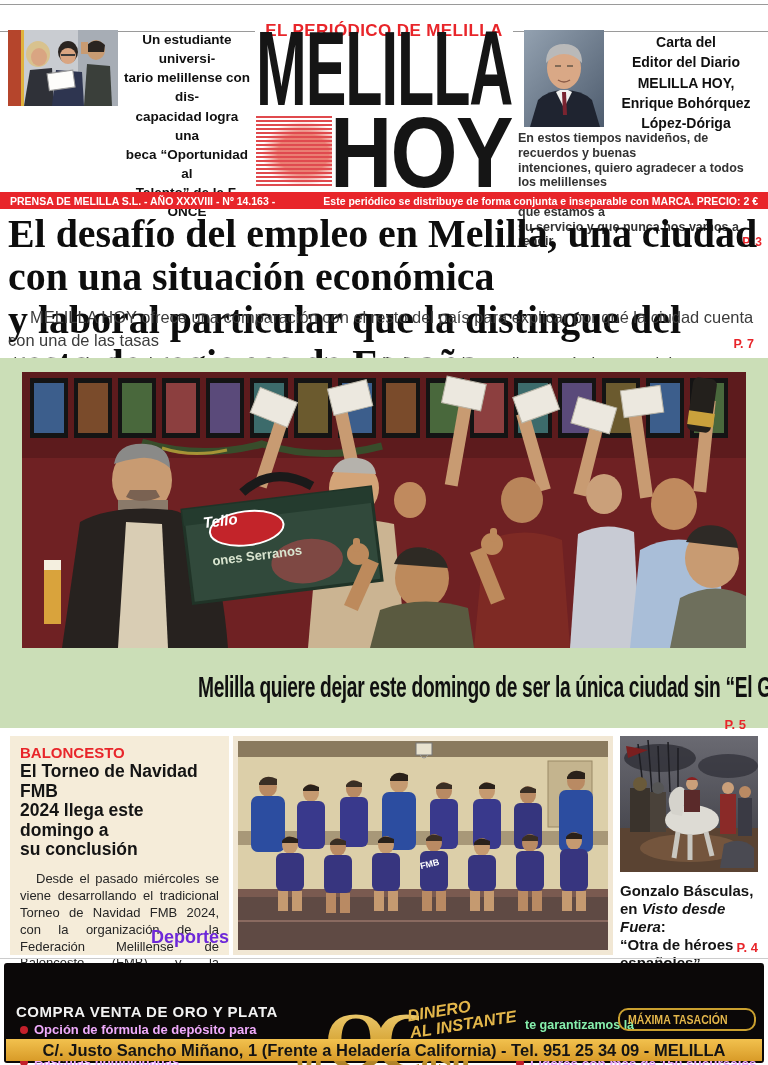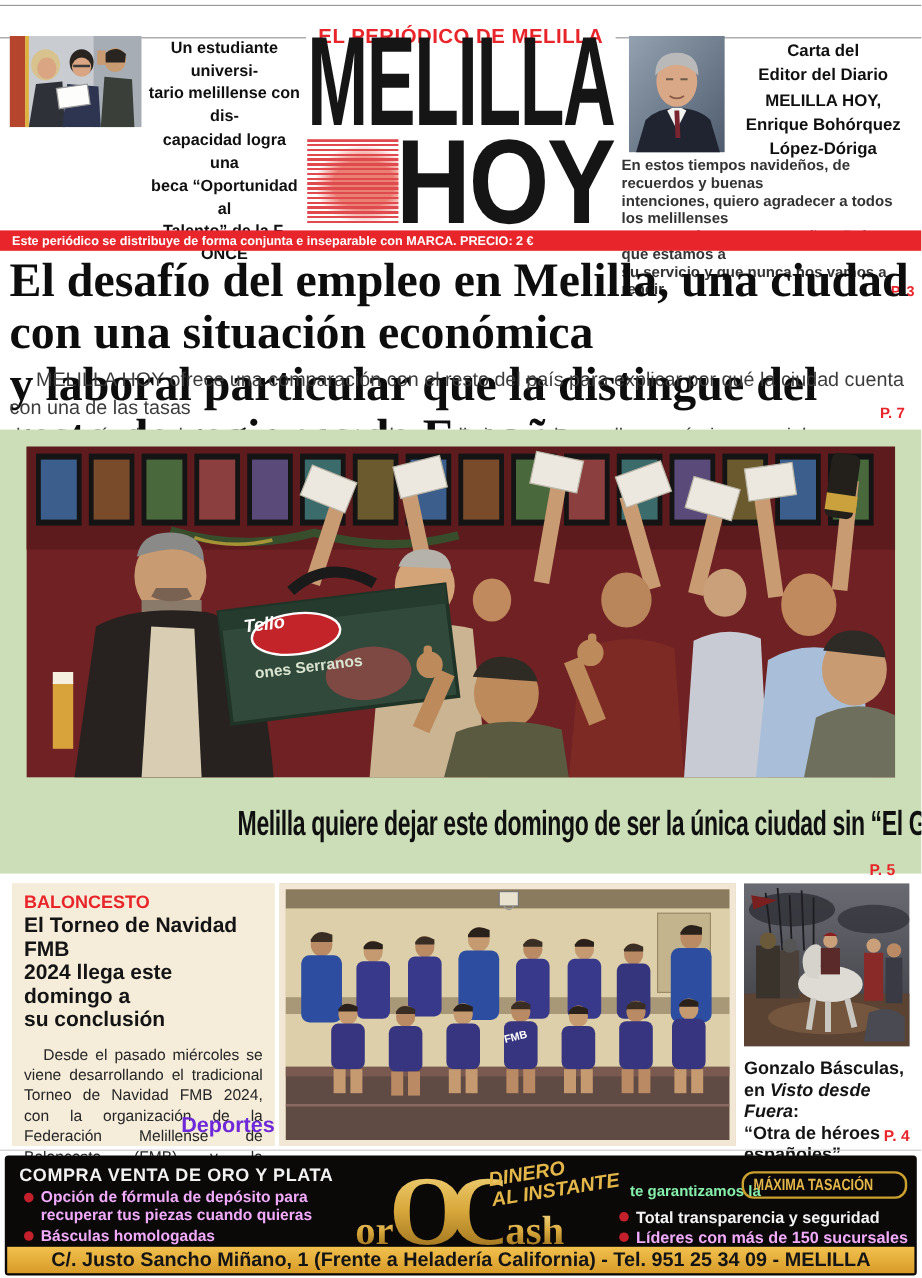--- a/index.html
+++ b/index.html
@@ -52,21 +52,21 @@
   .sect{color:#e8252a;font-weight:bold;font-size:15px;}
   .card-hl{font-weight:bold;font-size:17.5px;line-height:1.12;color:#141414;margin-top:1px;}
   .card-body{font-size:13px;line-height:1.3;color:#262626;text-align:justify;
              text-indent:16px;margin-top:11px;}
   .byline{position:absolute;right:0;bottom:7px;color:#6d28d9;font-weight:bold;font-size:18px;}
   .mid-photo{left:233px;top:736px;width:380px;height:219px;border:5px solid #f1e7d4;box-sizing:border-box;background:#d9cba6;}
   .caption{font-weight:bold;font-size:15px;line-height:1.2;color:#141414;}
 
   
   .ad{left:4px;top:963px;width:760px;height:100px;background:#0b0808;border-radius:3px;}
-  .ad .inner{position:absolute;inset:0;}
+  .ad .inner{position:absolute;inset:0;margin-top:32px;}
   .ad-title{position:absolute;left:12px;top:8px;color:#f2f2f2;font-weight:bold;font-size:15px;letter-spacing:.5px;}
   .ad-bullet{position:absolute;display:flex;gap:6px;align-items:flex-start;}
   .dot{width:8px;height:8px;border-radius:50%;background:#c4202b;margin-top:3px;flex:0 0 auto;}
   .gold-t{color:#f0abfc;font-weight:bold;font-size:13px;line-height:1.15;}
   .white-t{color:#f2f2f2;font-weight:bold;font-size:13.5px;line-height:1.15;}
   .ad-slogan{position:absolute;left:10px;top:77px;color:#f2f2f2;font-weight:bold;font-size:15px;letter-spacing:.5px;}
   .ad-logo{position:absolute;left:292px;top:0px;white-space:nowrap;font-family:"Liberation Serif",serif;font-weight:bold;}
   .gold-grad{background:linear-gradient(180deg,#f6dc8a 0%,#d9a93c 48%,#8a5f14 100%);
              -webkit-background-clip:text;background-clip:text;color:transparent;}
   .logo-sm{font-size:34px;}
@@ -159,20 +159,21 @@
   </div>
   <div class="abs" style="left:518px;top:131px;width:246px;">
     <span class="fit deck-small prewrap" style="font-size:12.5px;line-height:1.18;">En estos tiempos navideños, de recuerdos y buenas
 intenciones, quiero agradecer a todos los melillenses
 su apoyo durante tantos años. Reitero que estamos a
 su servicio y que nunca nos vamos a rendir</span>
     <span class="pref" style="position:absolute;right:2px;bottom:0;">P. 3</span>
   </div>
 
   <div class="info-bar abs">
+    <span>PRENSA DE MELILLA S.L. - AÑO XXXVIII - Nº 14.163 -</span>
     <span>Este periódico se distribuye de forma conjunta e inseparable con MARCA. PRECIO: 2 €</span>
   </div>
 
   <div class="abs" style="left:8px;top:212px;width:752px;">
     <span class="fit lead-hl prewrap" style="transform-origin: left top; transform: scaleX(0.99734);">El desafío del empleo en Melilla, una ciudad con una situación económica
 y laboral particular que la distingue del resto de regiones de España</span>
   </div>
   <div class="abs" style="left:8px;top:306px;width:752px;">
     <span class="fit lead-deck prewrap" style="transform-origin: left top; transform: scaleX(0.99734);">MELILLA HOY ofrece una comparación con el resto del país para explicar por qué la ciudad cuenta con una de las tasas
 de paro más elevadas, con retos estructurales que limitan su desarrollo económico y social</span>

